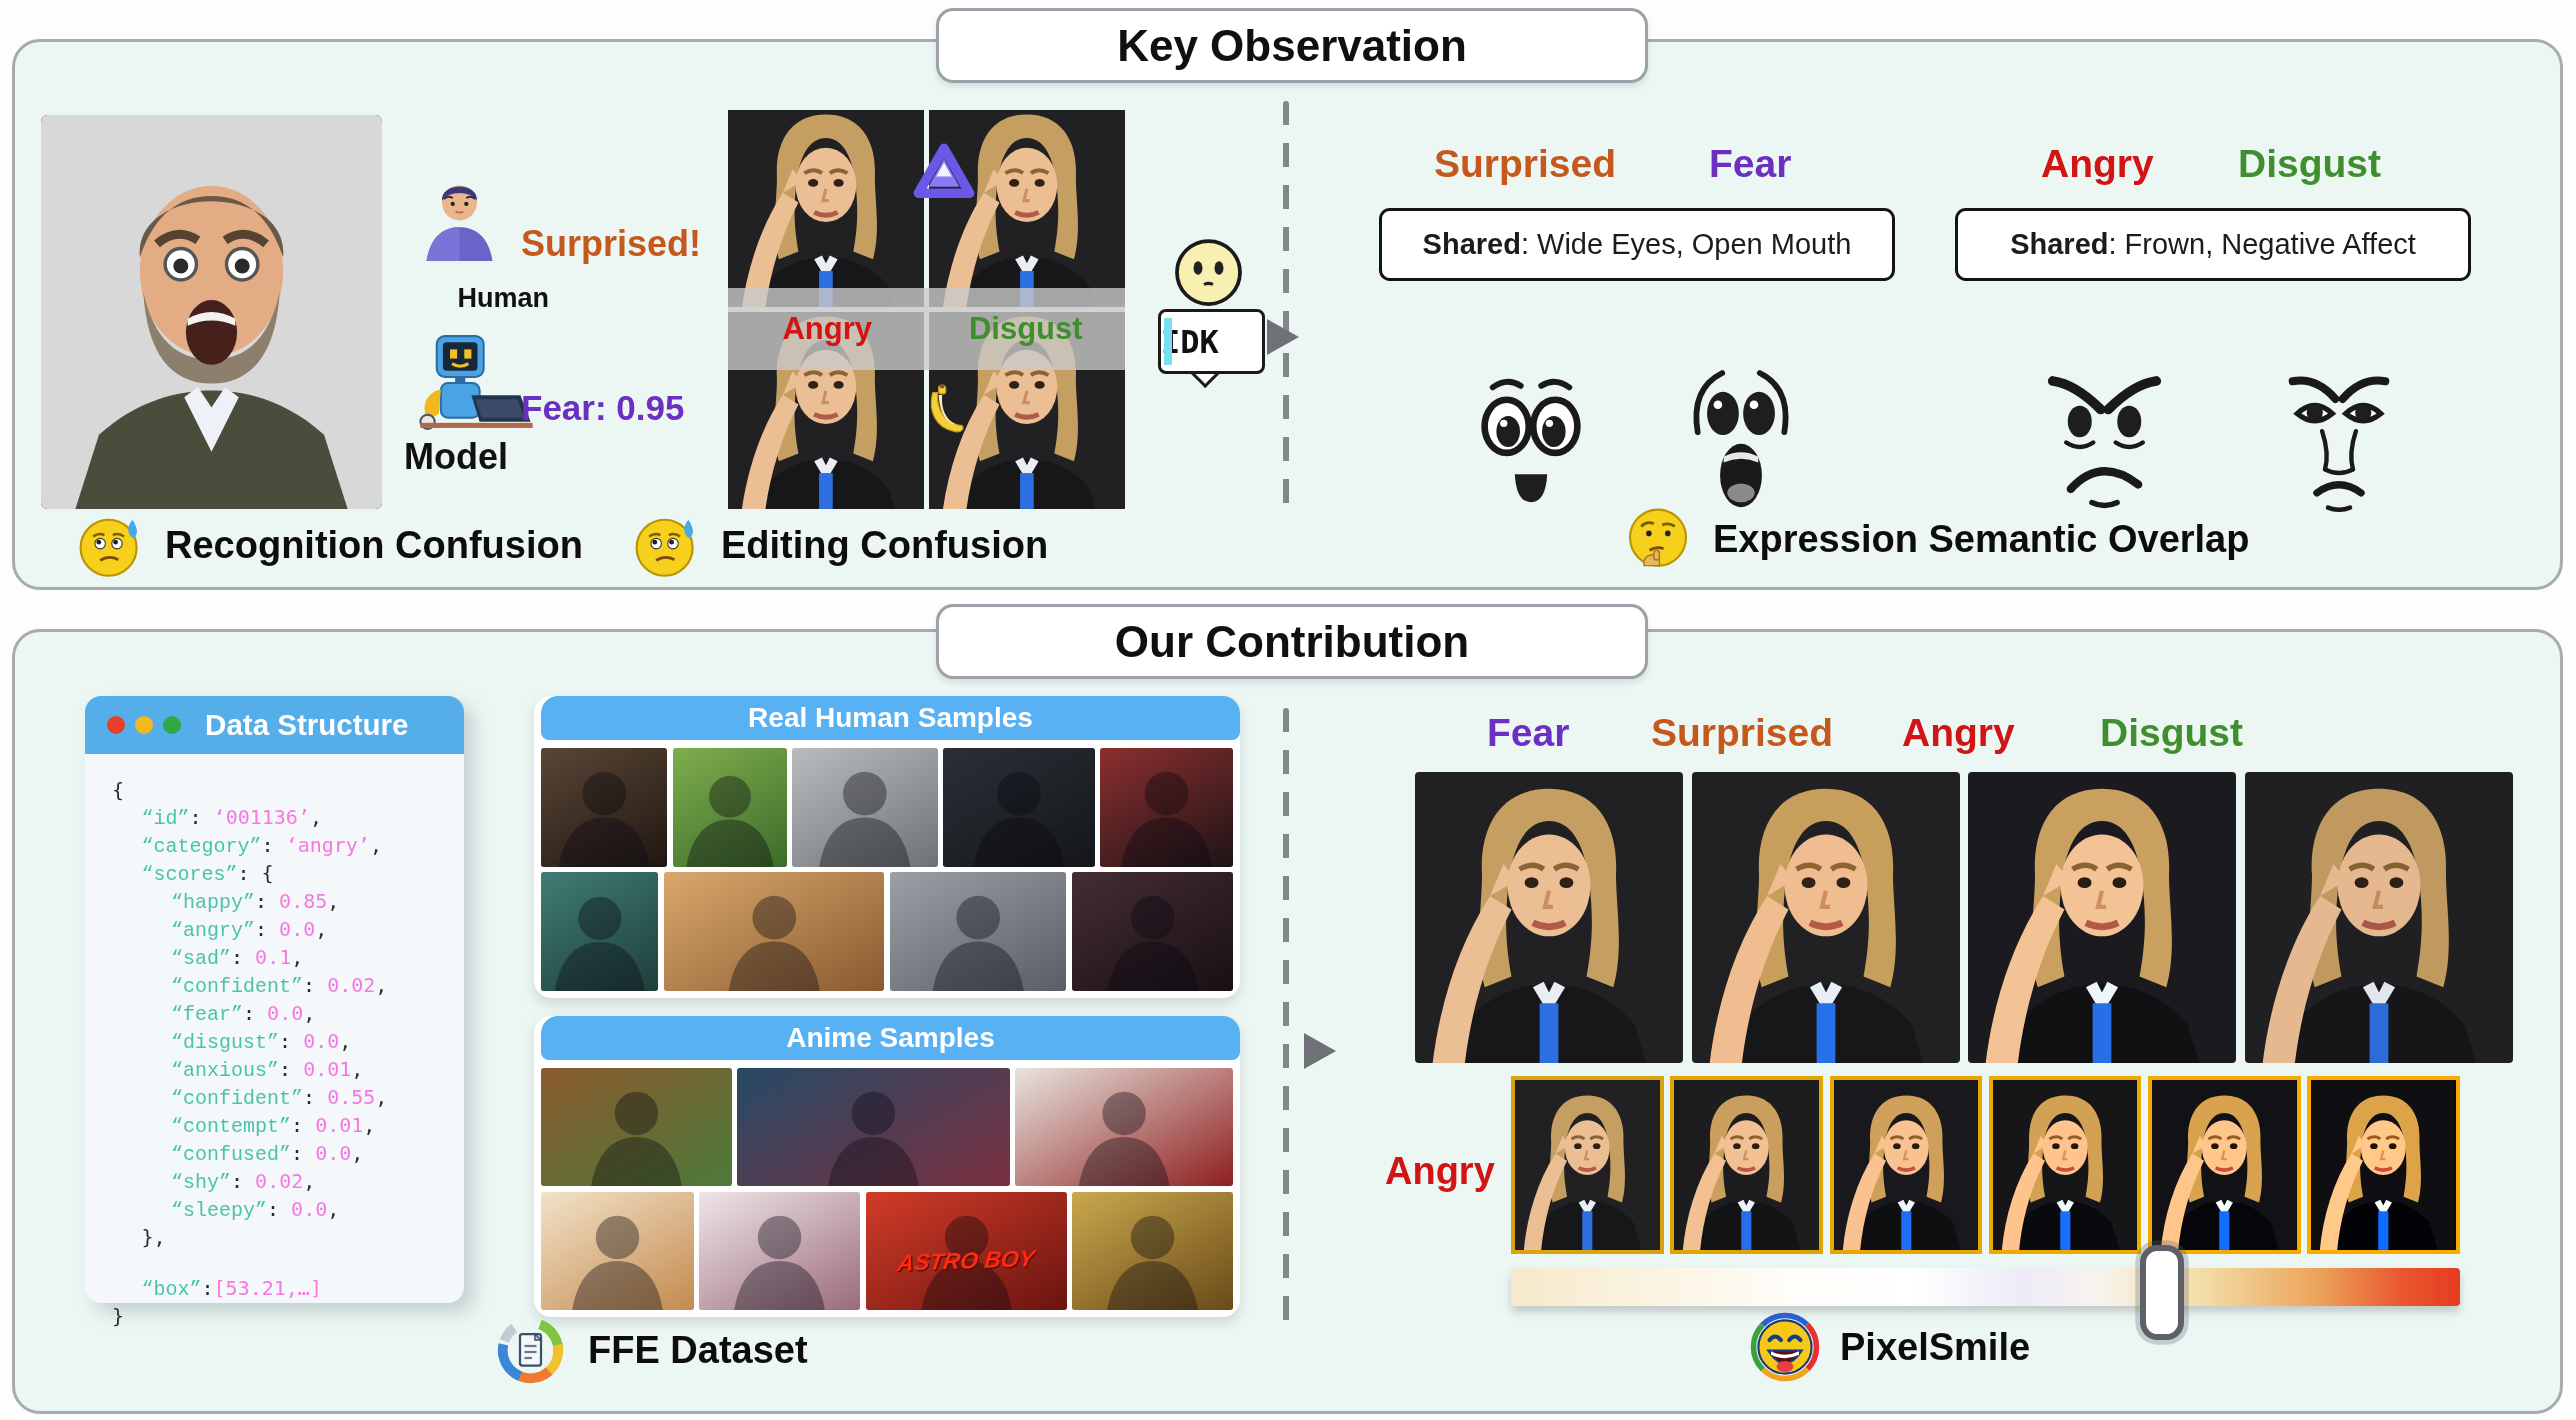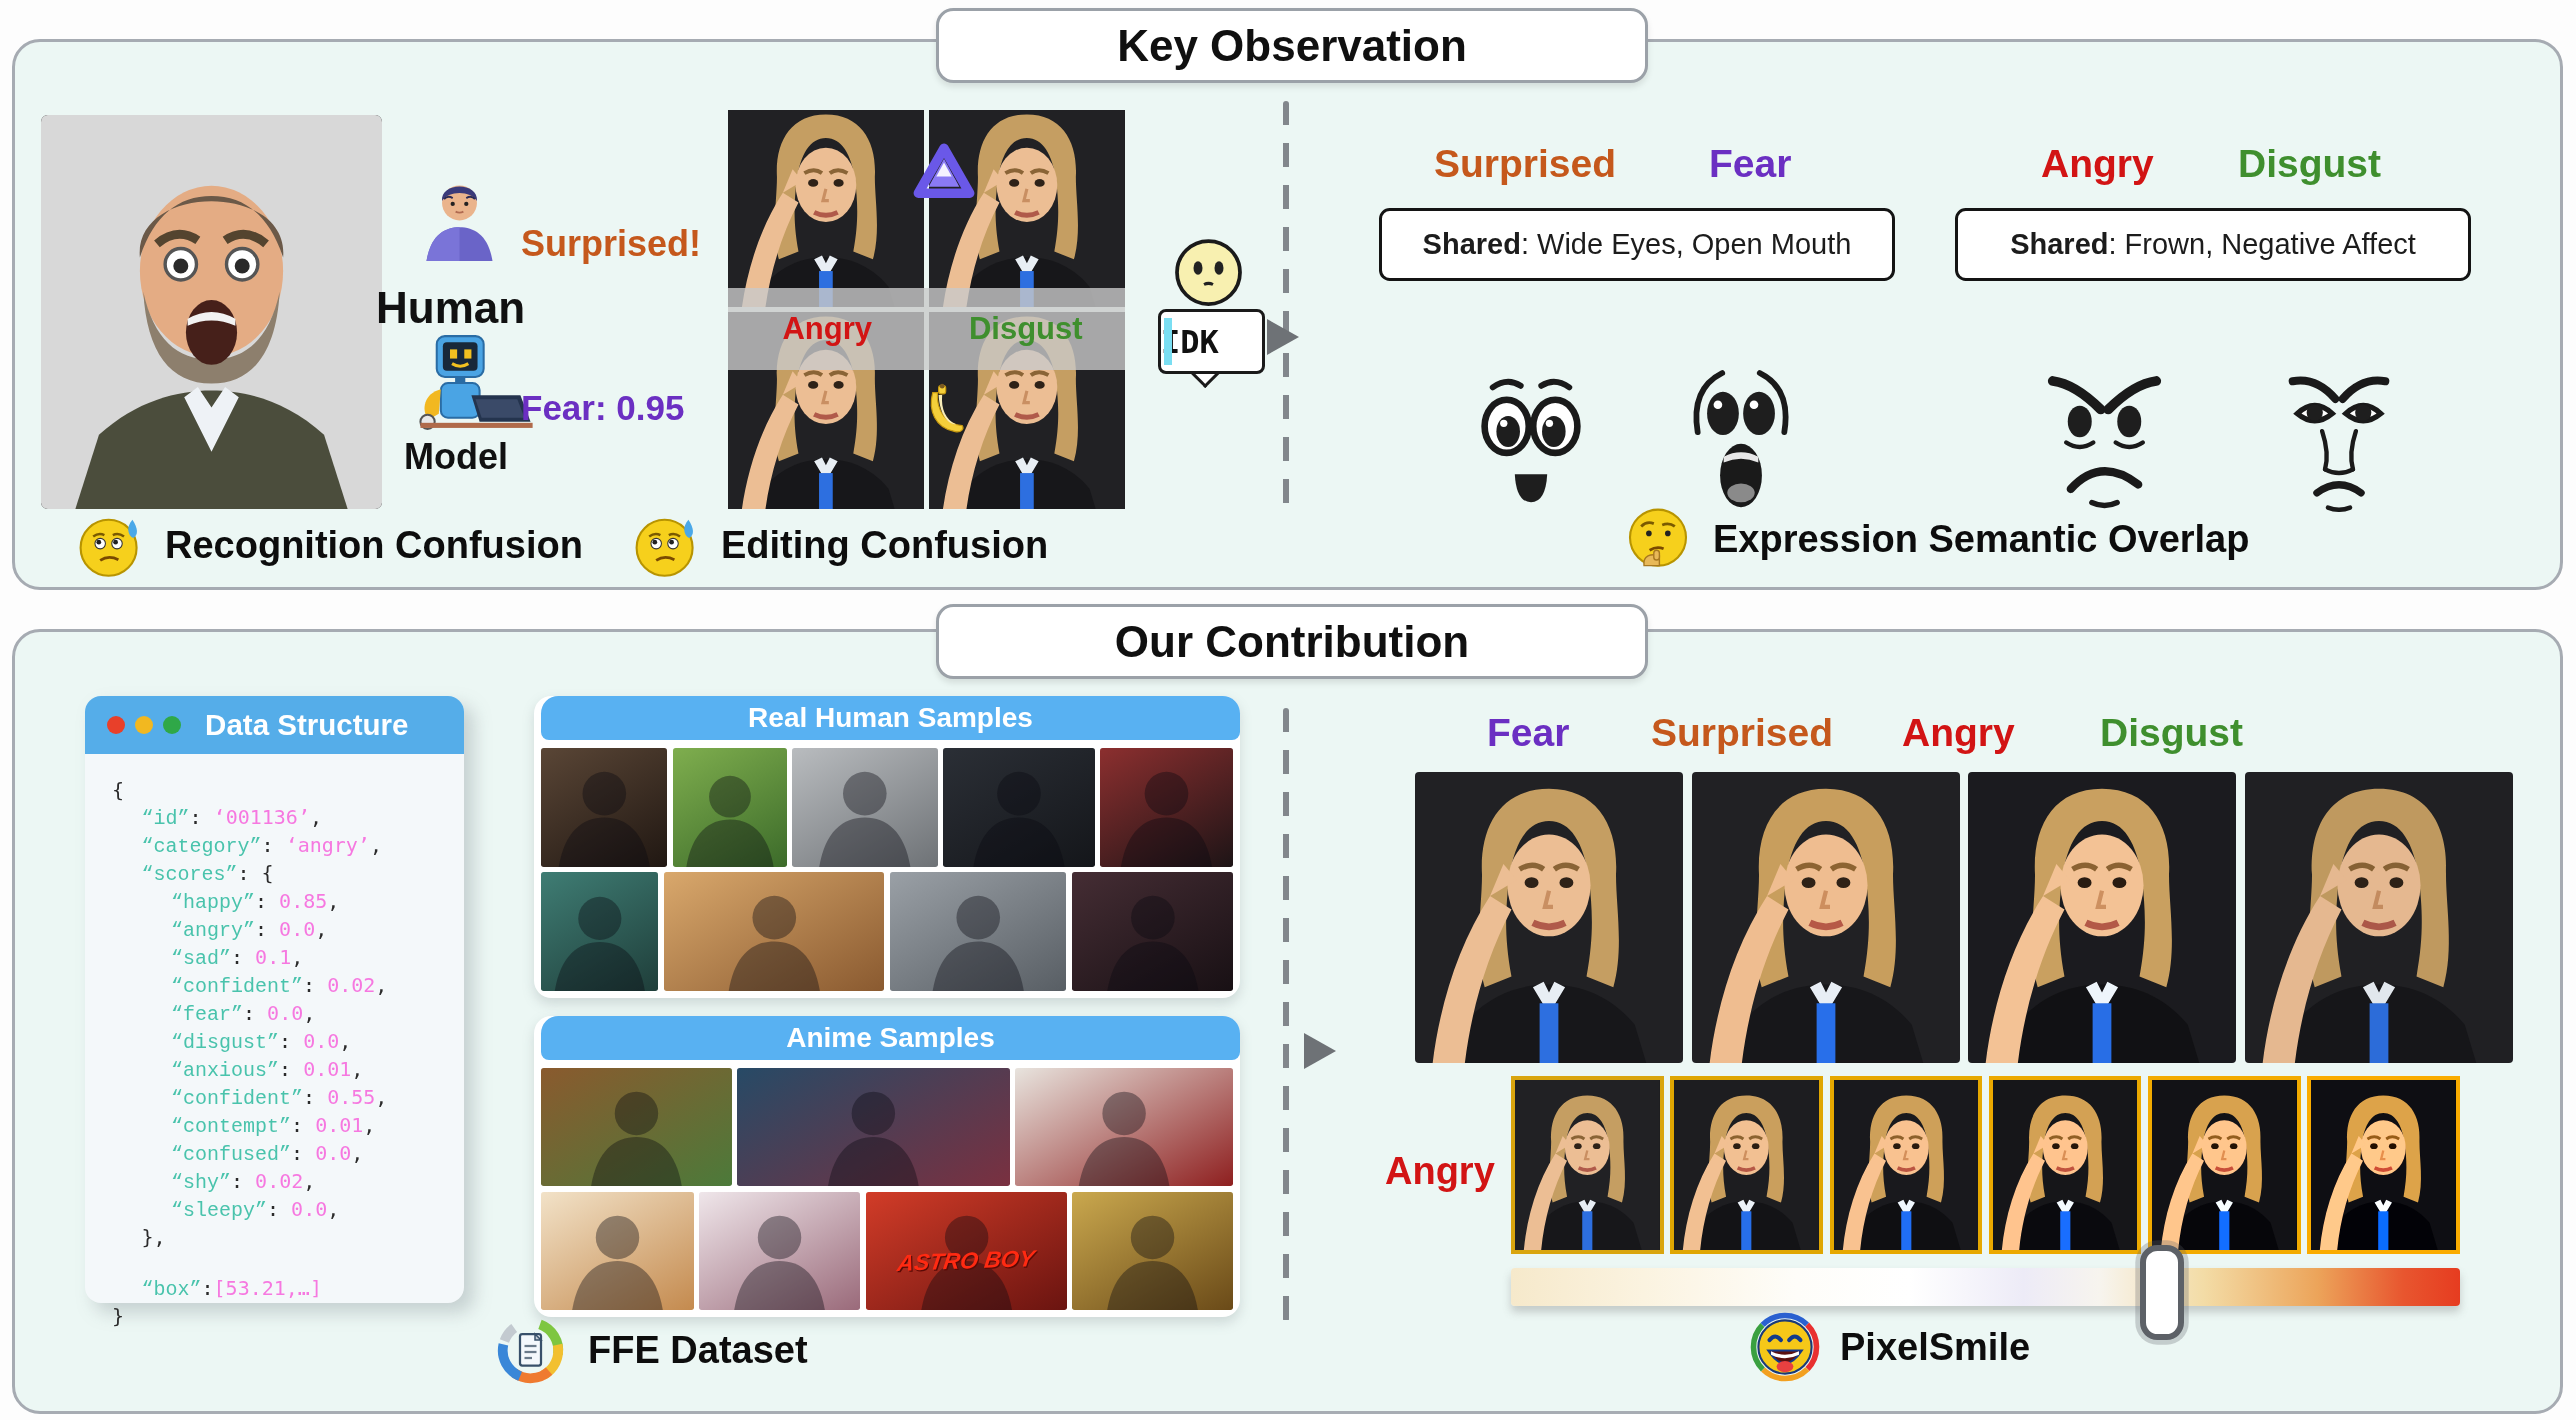--- a/index.html
+++ b/index.html
@@ -18,21 +18,21 @@
   #pill-top{left:936px;top:8px;width:706px;height:69px;}
   #pill-bottom{left:936px;top:604px;width:706px;height:69px;}
 
   .abs{position:absolute;}
   .photo{position:absolute;overflow:hidden;background:#1e1e20;}
   .photo svg{width:100%;height:100%;display:block;}
 
   
   #man-photo{left:41px;top:115px;width:341px;height:394px;border-radius:6.7px;}
   #human-avatar{left:411px;top:161px;width:97px;height:111px;}
-  #human-label{left:376px;top:283px;width:161px;text-align:left;font-size:44px;font-weight:600;}
+  #human-label{left:388px;top:283px;width:161px;text-align:right;font-size:27px;font-weight:600;}
   #human-says{left:521px;top:223px;font-size:36px;font-weight:700;color:#c5581c;}
   #robot-icon{left:400px;top:330px;width:151px;height:102px;}
   #model-says{left:521px;top:388px;font-size:35px;font-weight:700;color:#6b2fc2;}
   #model-label{left:384px;top:436px;width:144px;text-align:center;font-size:36px;font-weight:600;}
 
   
   #editing-grid{left:728px;top:110px;width:397px;height:399px;display:grid;
                 grid-template-columns:1fr 1fr;grid-template-rows:1fr 1fr;gap:5.4px;position:absolute;}
   .grid-cell{overflow:hidden;background:#1e1e20;position:relative;}
   .grid-cell svg{width:100%;height:100%;display:block;}

